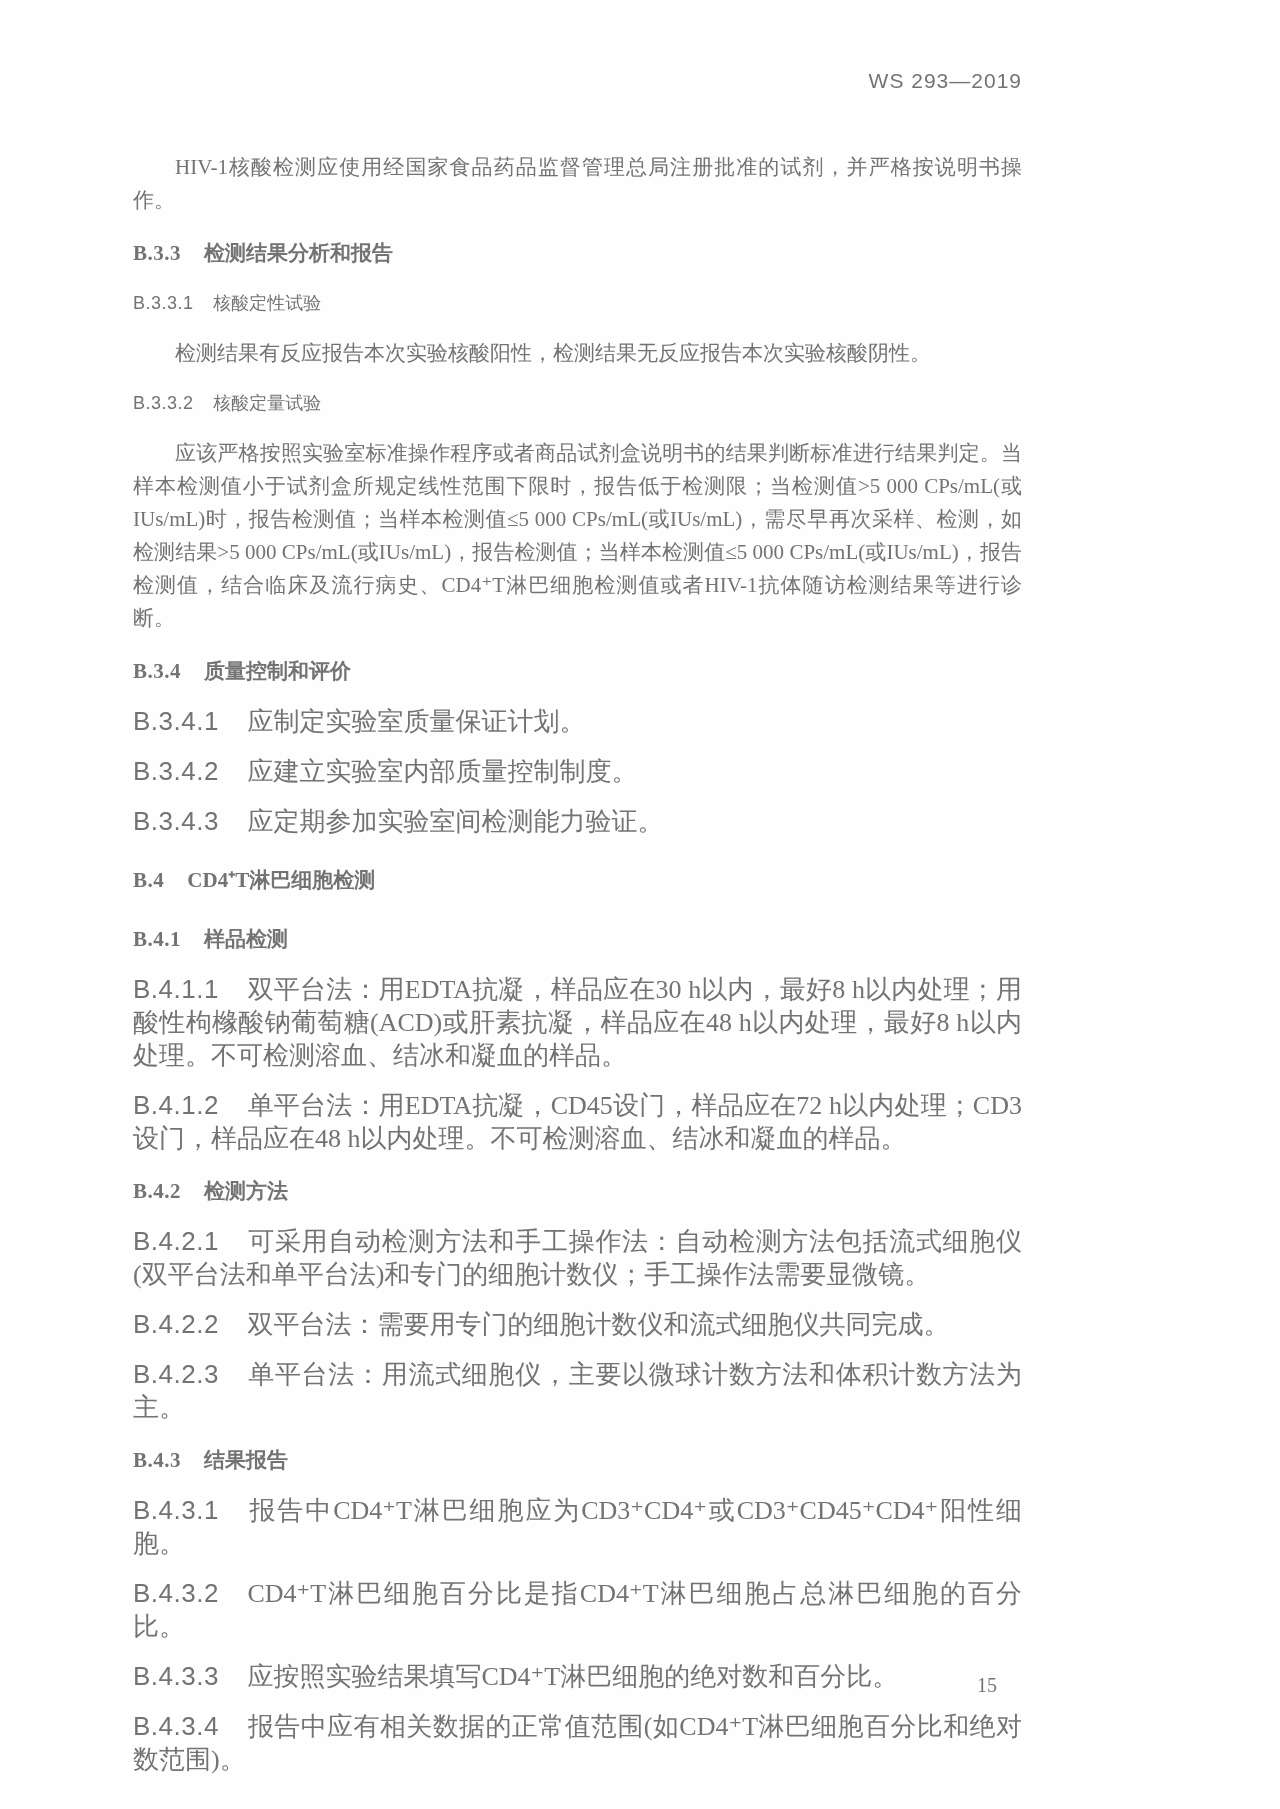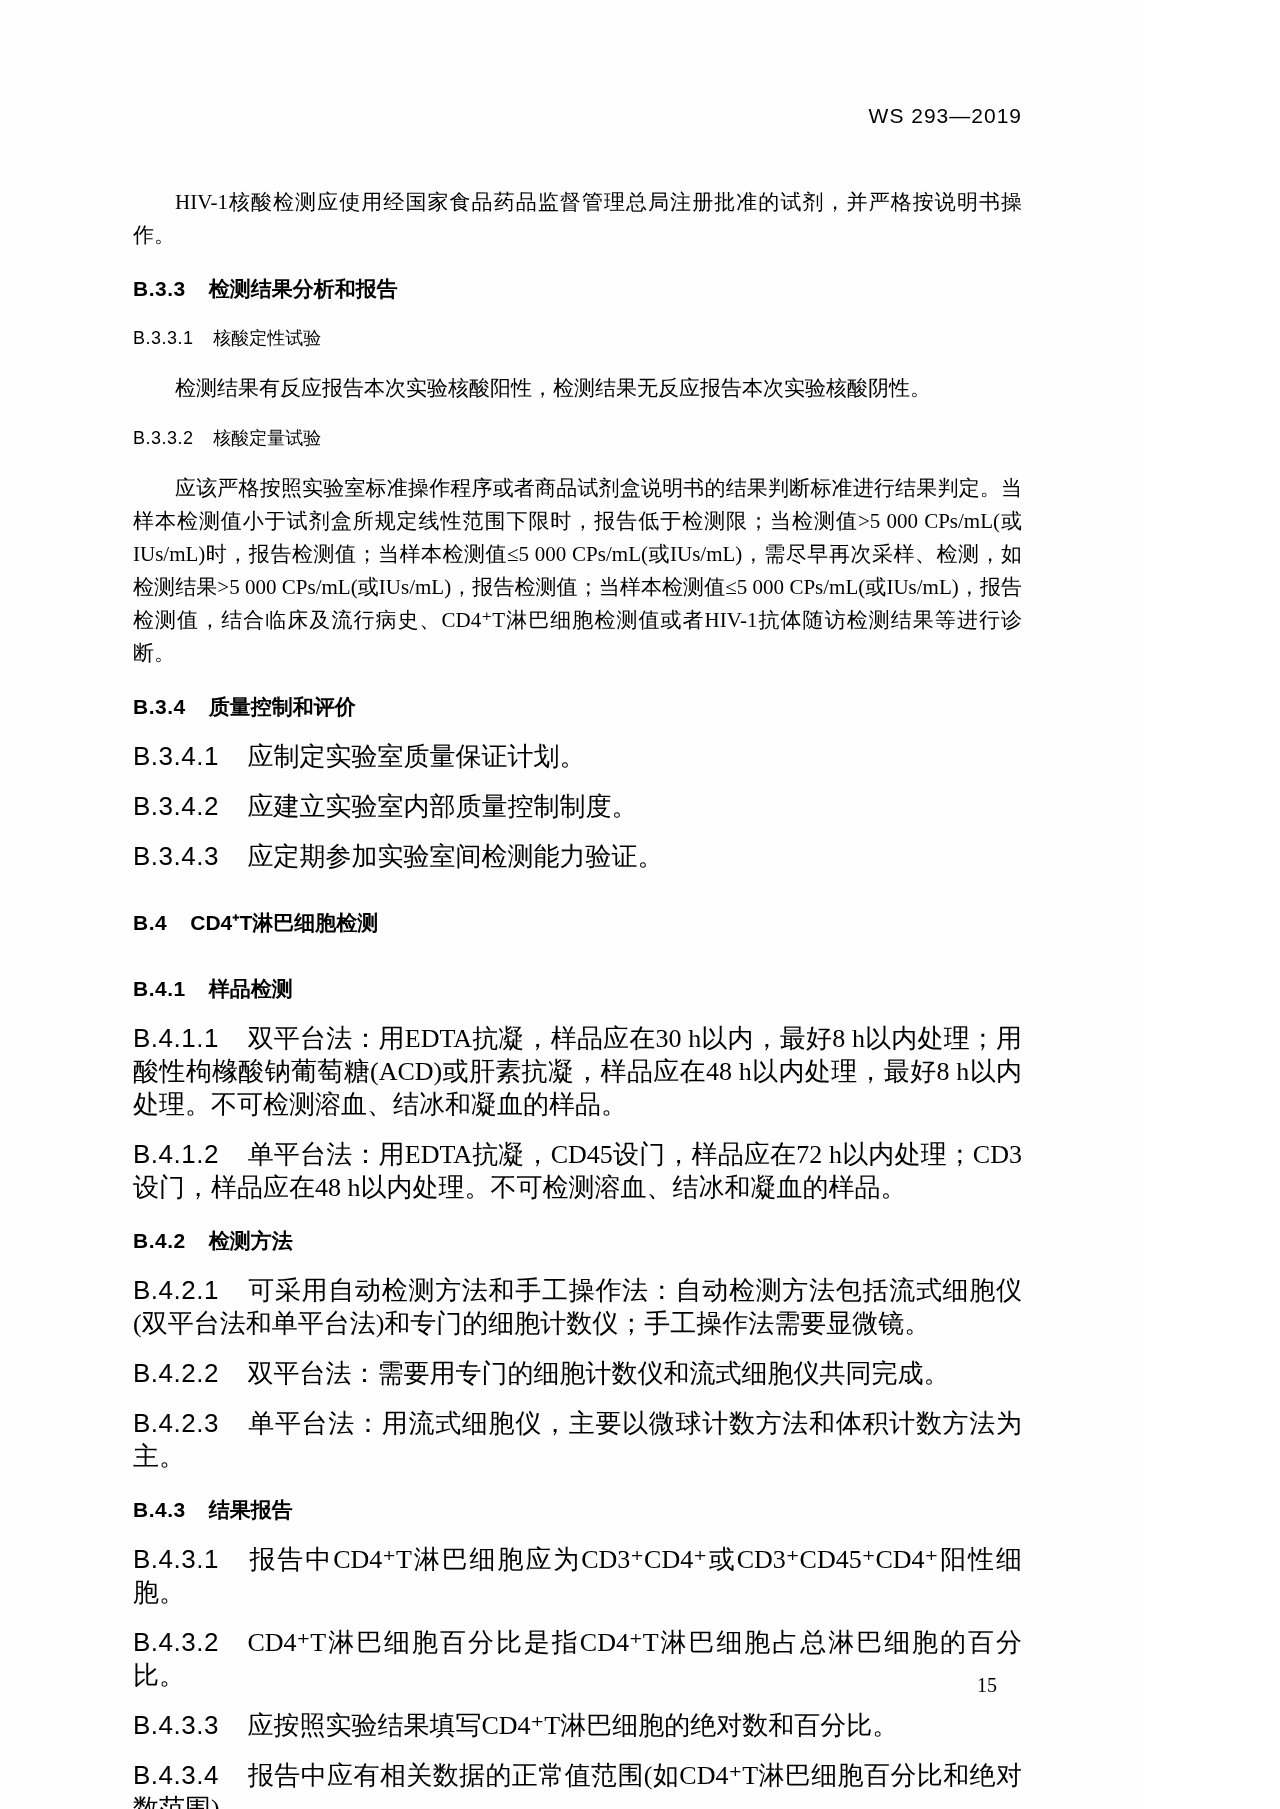--- a/index.html
+++ b/index.html
@@ -6,49 +6,49 @@
     margin: 0;
     padding: 0;
     background: #ffffff;
   }
   .page {
     position: relative;
     width: 1140px;
     height: 1809px;
     box-sizing: border-box;
     background: #fefefe;
-    color: #000000;
+    color: #737373;
     font-family: "Liberation Serif", "DejaVu Serif", serif;
-    padding: 104px 118px 0 133px;
+    padding: 69px 118px 0 133px;
     overflow: hidden;
   }
   .doc-header {
     text-align: right;
     font-family: "Liberation Sans", "DejaVu Sans", sans-serif;
     font-size: 21px;
     line-height: 24px;
     letter-spacing: 1px;
   }
   .para {
     font-size: 21px;
     line-height: 33px;
     margin: 17px 0 0 0;
     text-align: justify;
   }
   .para.indent { text-indent: 2em; }
   .para.intro  { margin-top: 58px; }
   .heading {
-    font-family: Liberation Sans, sans-serif;
+    font-family: Liberation Serif, serif;
     font-size: 21px;
     line-height: 33px;
     font-weight: bold;
     margin: 20px 0 0 0;
   }
   .heading .num { margin-right: 1.1em; letter-spacing: 0.5px; }
-  .heading.big-gap { margin-top: 33px; }
+  .heading.big-gap { margin-top: 26px; }
   .subheading {
     font-size: 18px;
     line-height: 33px;
     margin: 17px 0 0 0;
     font-weight: normal;
   }
   .subheading .num {
     font-family: "Liberation Sans", "DejaVu Sans", sans-serif;
     margin-right: 1.1em;
     letter-spacing: 0.5px;

